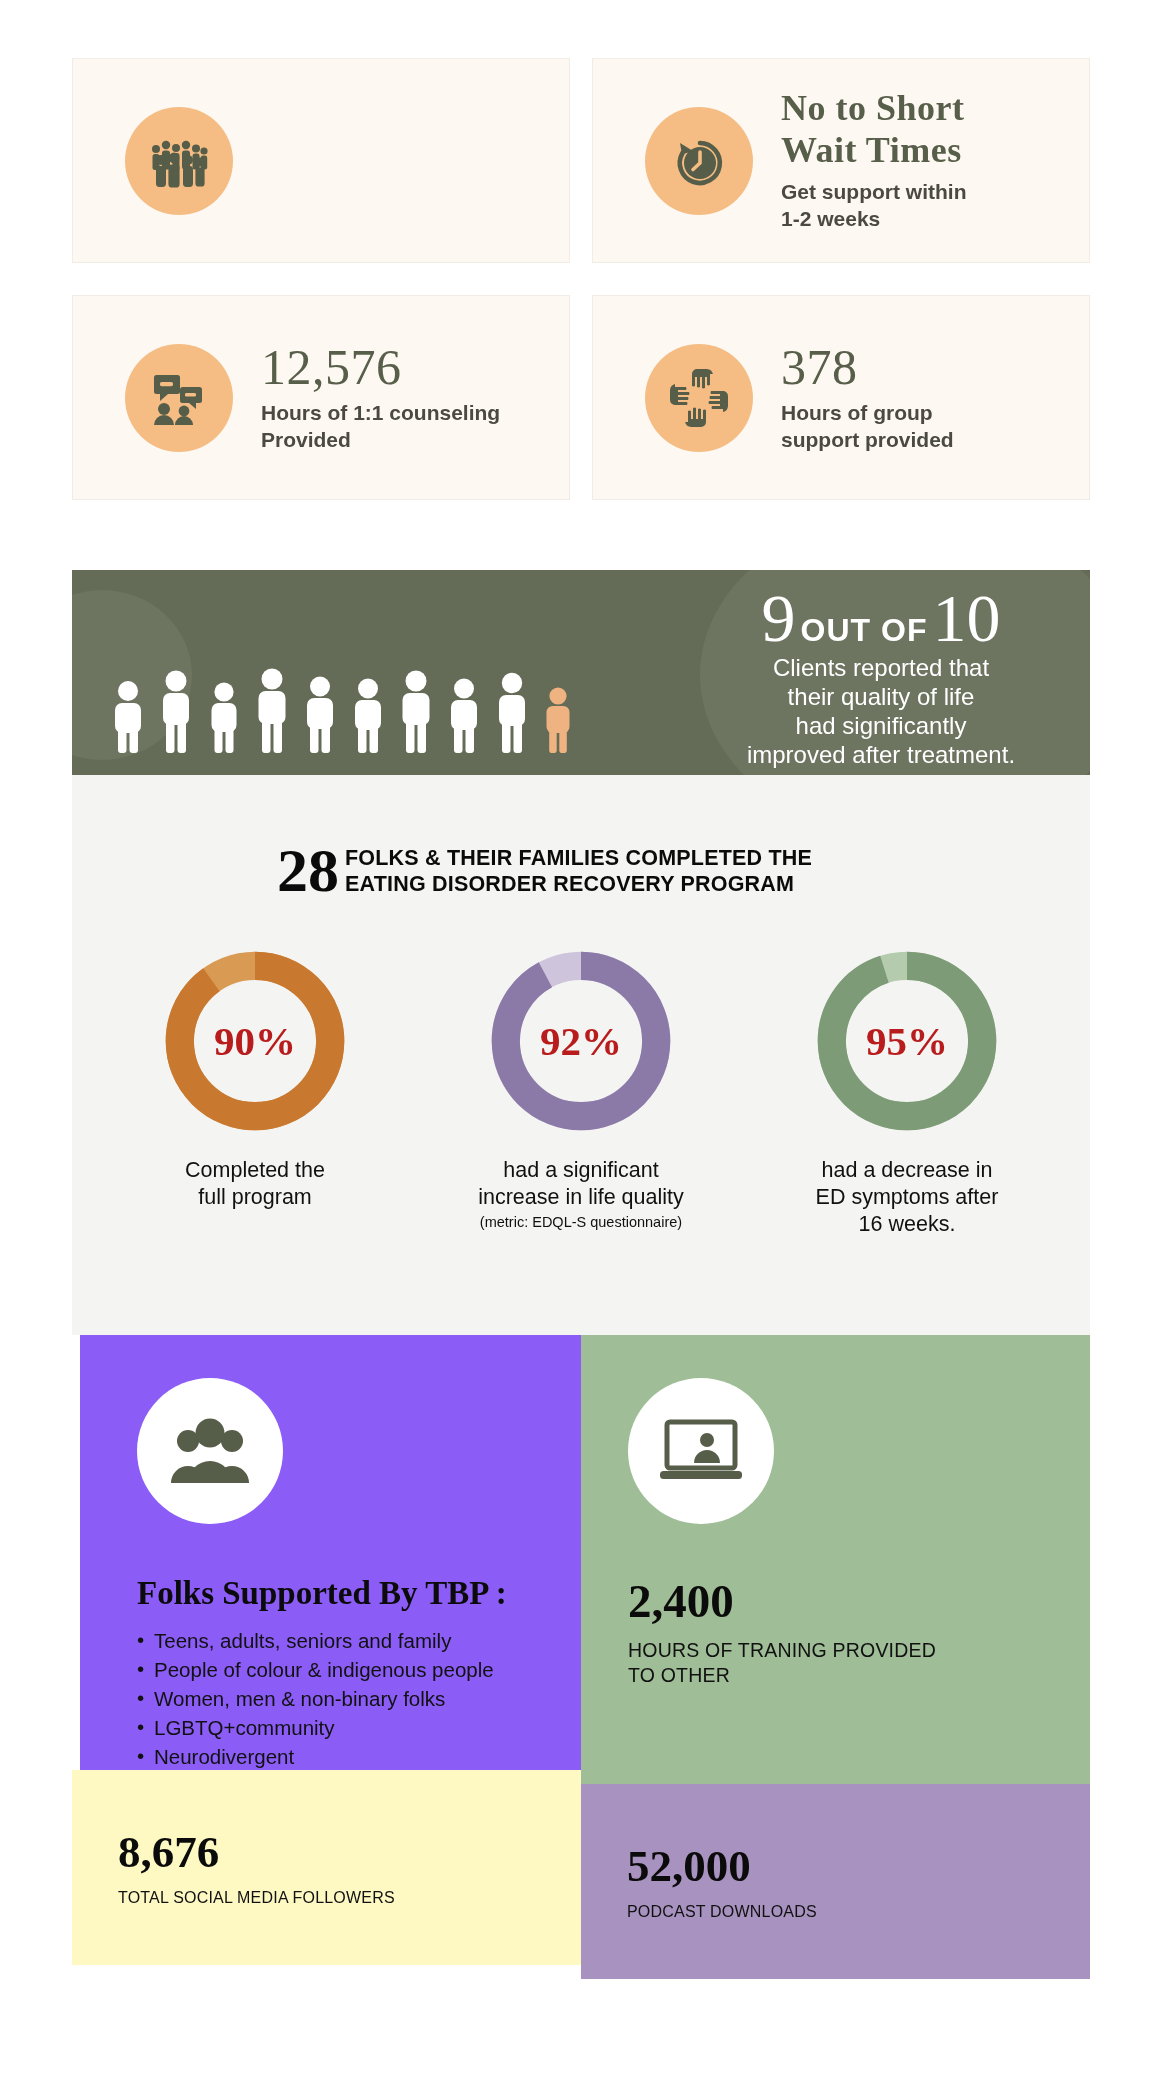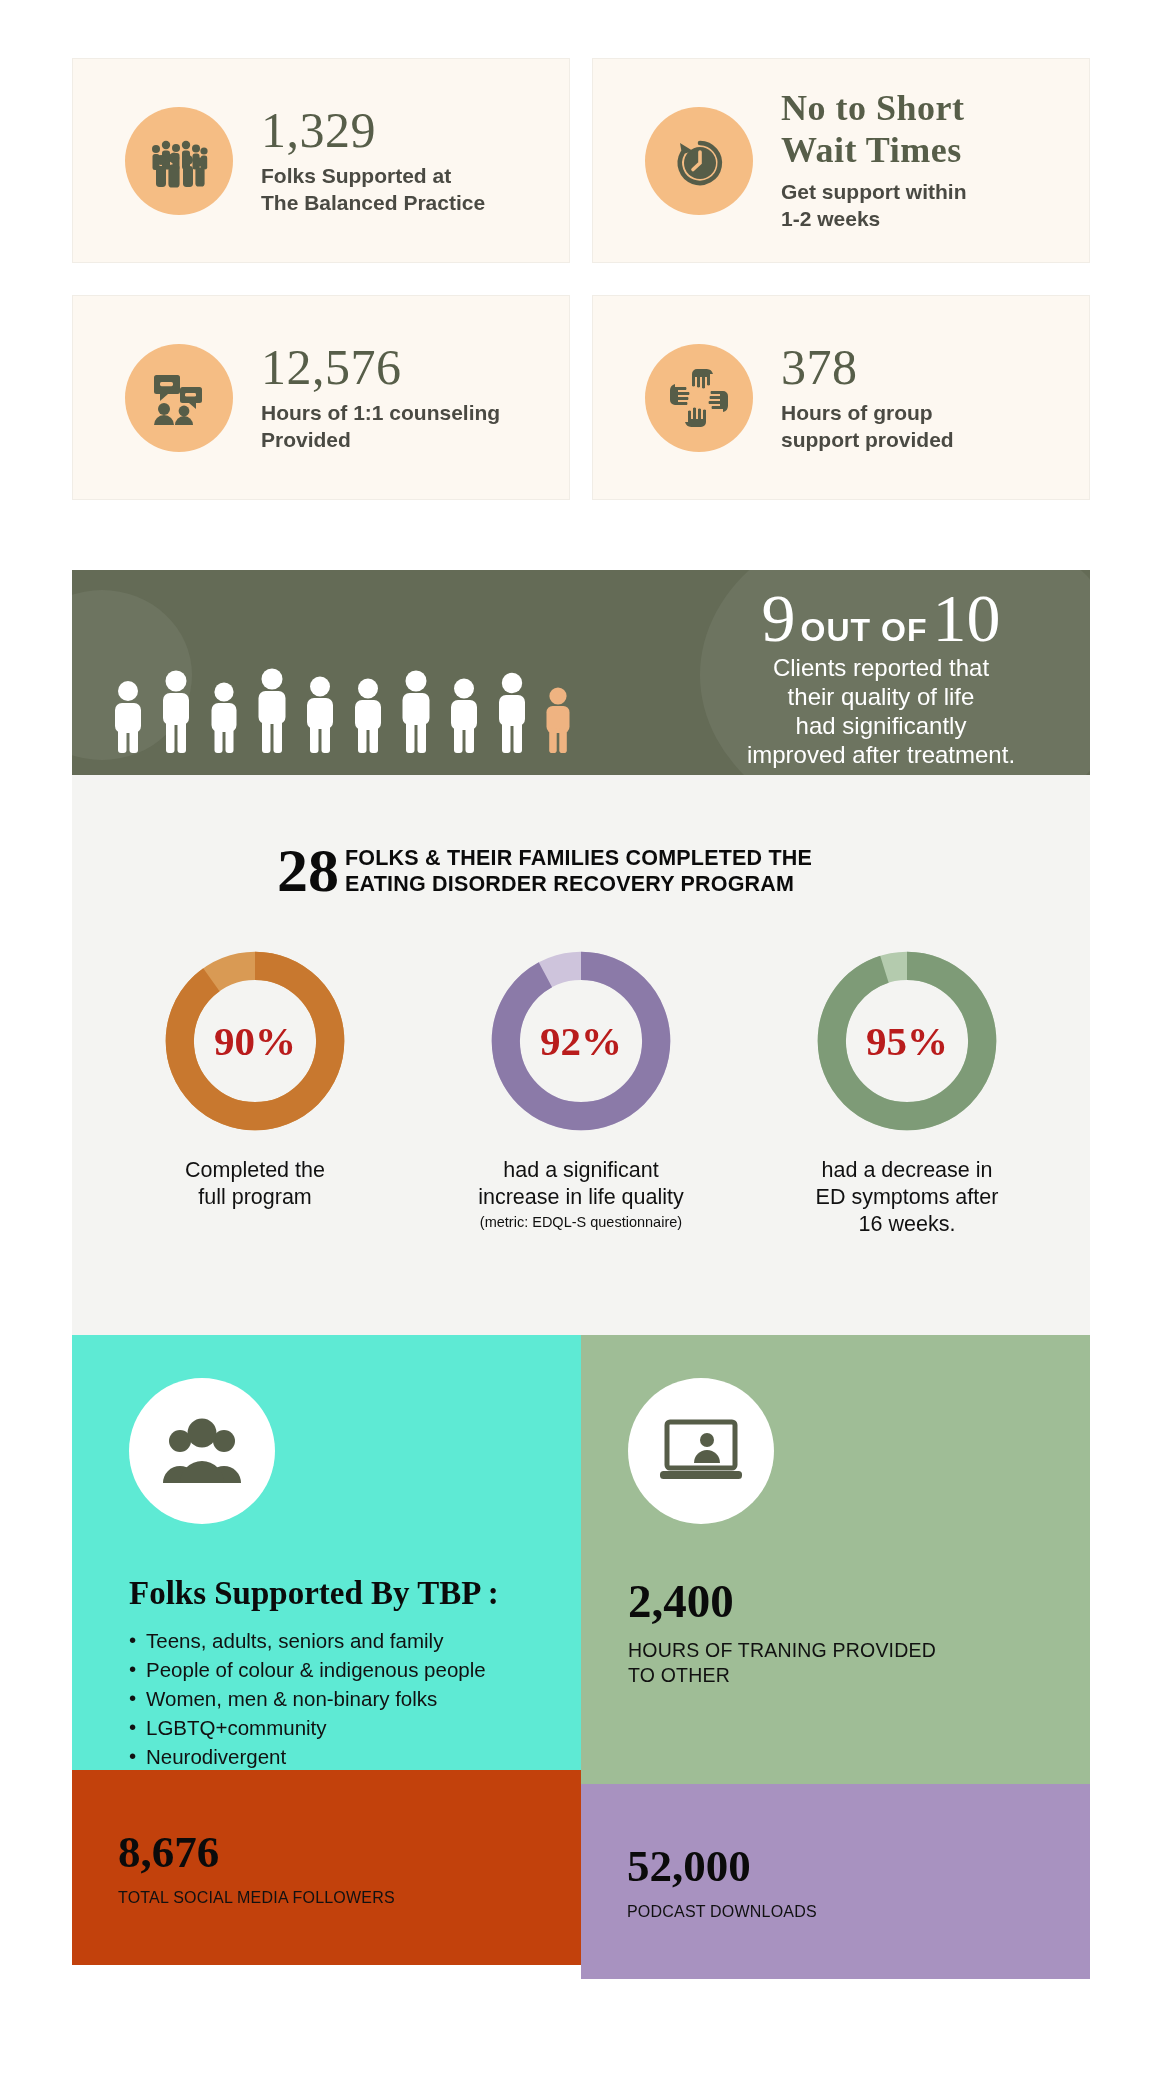--- a/index.html
+++ b/index.html
@@ -204,25 +204,25 @@
   }
   .donut-metric {
     font-size: 14.5px;
     margin-top: 3px;
     color: #111;
   }
 
   
   .green-left {
     position: absolute;
-    left: 72px;
+    left: 80px;
     top: 1335px;
     width: 509px;
     height: 530px;
-    background: #5eead4;
+    background: #8b5cf6;
   }
   .green-right {
     position: absolute;
     left: 581px;
     top: 1335px;
     width: 509px;
     height: 558px;
     background: #9FBD96;
   }
   .circle-icon {
@@ -277,21 +277,21 @@
     letter-spacing: 0.2px;
   }
 
   
   .purple-left {
     position: absolute;
     left: 72px;
     top: 1770px;
     width: 509px;
     height: 195px;
-    background: #c2410c;
+    background: #fef9c3;
   }
   .purple-right {
     position: absolute;
     left: 581px;
     top: 1770px;
     width: 509px;
     height: 195px;
     background: #A892C0;
     margin-top: 14px;
   }
@@ -337,24 +337,20 @@
               <rect x="8" y="32" width="10" height="21" rx="3.4"></rect>
             <circle cx="26" cy="24" r="5.4"></circle>
               <rect x="20.4" y="30.5" width="11.2" height="23" rx="3.6"></rect>
             <circle cx="40" cy="26" r="5"></circle>
               <rect x="35" y="32" width="10" height="21" rx="3.4"></rect>
             <circle cx="52" cy="28" r="4.6"></circle>
               <rect x="47.4" y="33.5" width="9.2" height="19" rx="3.1"></rect>
           </g>
         </svg>
       </div>
-      <div class="stat-text">
-        <div class="stat-number">1,329</div>
-        <div class="stat-label">Folks Supported at<br>The Balanced Practice</div>
-      </div>
     </div>
 
     <div class="stat-card">
       <div class="stat-icon">
         <svg width="62" height="62" viewBox="0 0 62 62">
           <circle cx="32" cy="33" r="16" fill="#565D48"></circle>
           <path d="M32 13 A20 20 0 1 1 14.5 23" fill="none" stroke="#565D48" stroke-width="4.6" stroke-linecap="round"></path>
           <path d="M12 13 L14 24.5 L25 21" fill="#565D48"></path>
           <path d="M32 22 L32 33 L25 39.5" fill="none" stroke="#F5BD84" stroke-width="3.6" stroke-linecap="round"></path>
         </svg>

